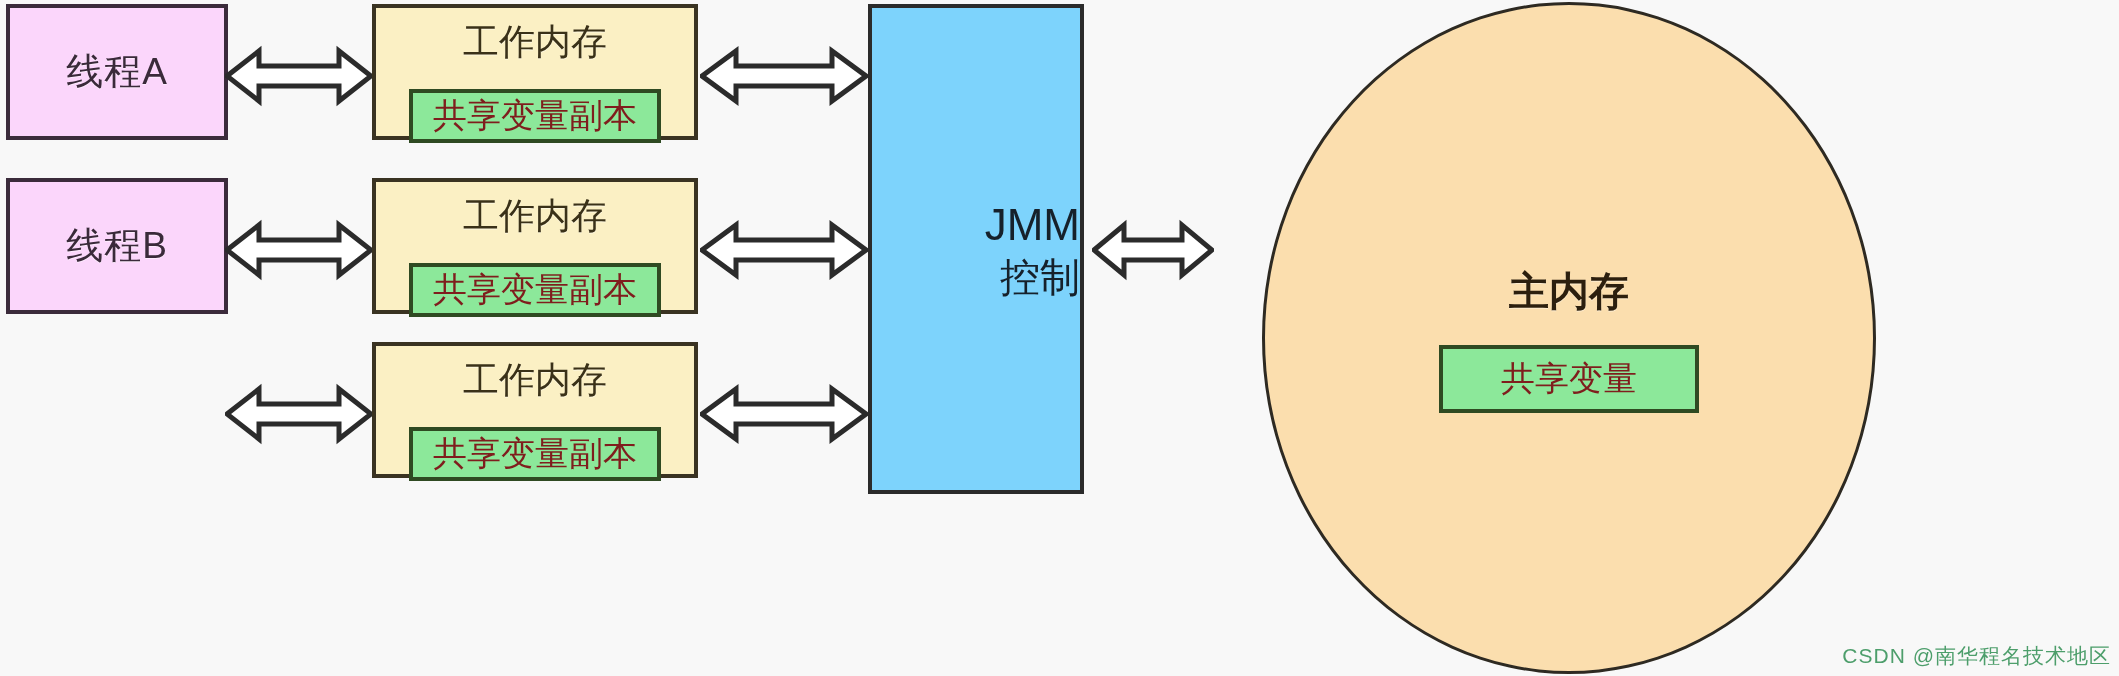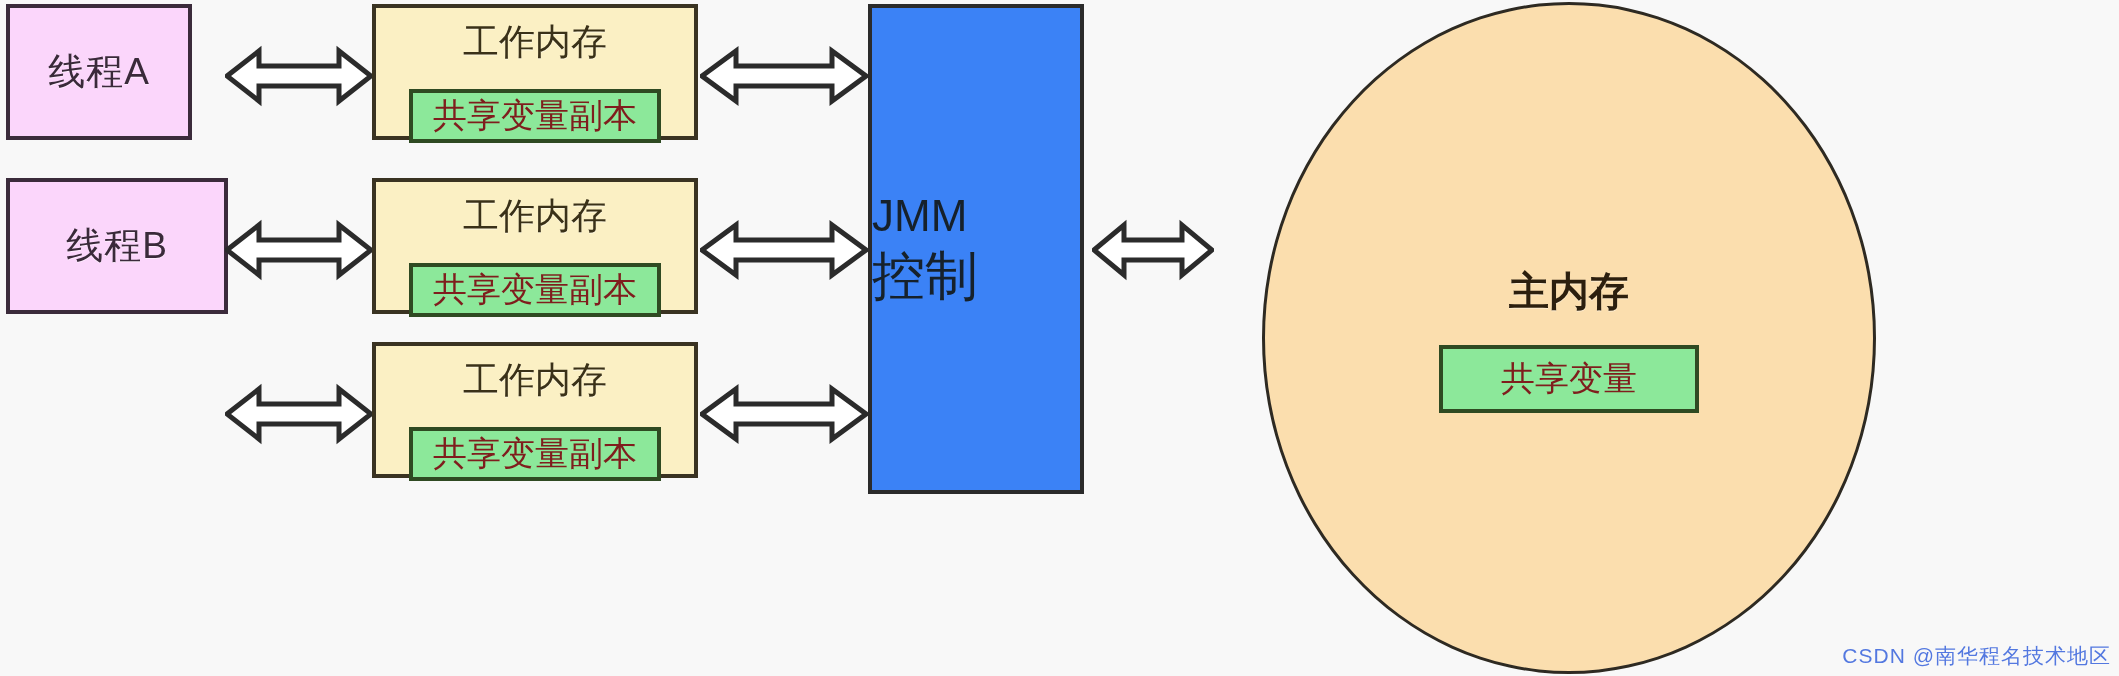--- a/index.html
+++ b/index.html
@@ -37,27 +37,27 @@
   .inner-green{
     background:#8ce89a;
     border:4px solid #2f4a22;
     display:flex;align-items:center;justify-content:center;
     box-sizing:border-box;
   }
   .inner-green .t{font-size:34px;color:#7f1d1d;}
 
   
   .jmm{
-    background:#3b82f6;
+    background:#7dd3fc;
     border:4px solid #2b2b2b;
     display:flex;flex-direction:column;
-    align-items:flex-start;justify-content:center;
+    align-items:flex-end;justify-content:center;
   }
   .jmm .l1{font-size:44px;color:#16212b;line-height:1.25;}
-  .jmm .l2{font-size:53px;color:#16212b;line-height:1.25;}
+  .jmm .l2{font-size:40px;color:#16212b;line-height:1.25;}
 
   
   .mmem{
     background:#fbdeae;
     border:3px solid #2e2a22;
     border-radius:50%;
     display:flex;flex-direction:column;
     align-items:center;justify-content:center;
     box-sizing:border-box;
   }
@@ -65,30 +65,30 @@
     font-size:40px;font-weight:bold;color:#2c1f0e;
     margin-bottom:26px;
     text-shadow:0 1px 0 rgba(255,255,255,.4);
   }
 
   .arrow{position:absolute;}
   .arrow svg{display:block;}
 
   .watermark{
     position:absolute;right:8px;bottom:6px;
-    font-size:21px;color:#1d4ed8;opacity:.75;
+    font-size:21px;color:#15803d;opacity:.75;
     letter-spacing:1px;white-space:nowrap;
   }
 </style>
 </head>
 <body>
 
 <div id="stage">
 
-  <div class="box thread" style="left:6px;top:4px;width:186px;height:136px;">
+  <div class="box thread" style="left:6px;top:4px;width:222px;height:136px;">
     <span class="lbl">线程A</span>
   </div>
 
   <div class="arrow" style="left:225px;top:45px;width:148px;height:62px;">
     <svg width="148" height="62" viewBox="0 0 148 62">
       <polygon points="2,31 34,6 34,21 114,21 114,6 146,31 114,56 114,41 34,41 34,56" fill="#ffffff" stroke="#2b2b2b" stroke-width="5" stroke-linejoin="miter"></polygon>
     </svg>
   </div>
 
   <div class="box wmem" style="left:372px;top:4px;width:326px;height:136px;">

